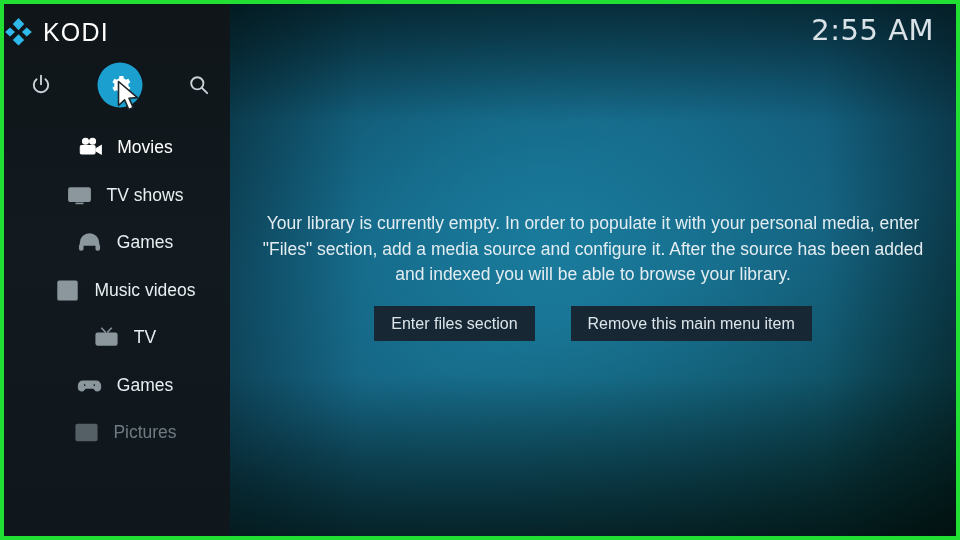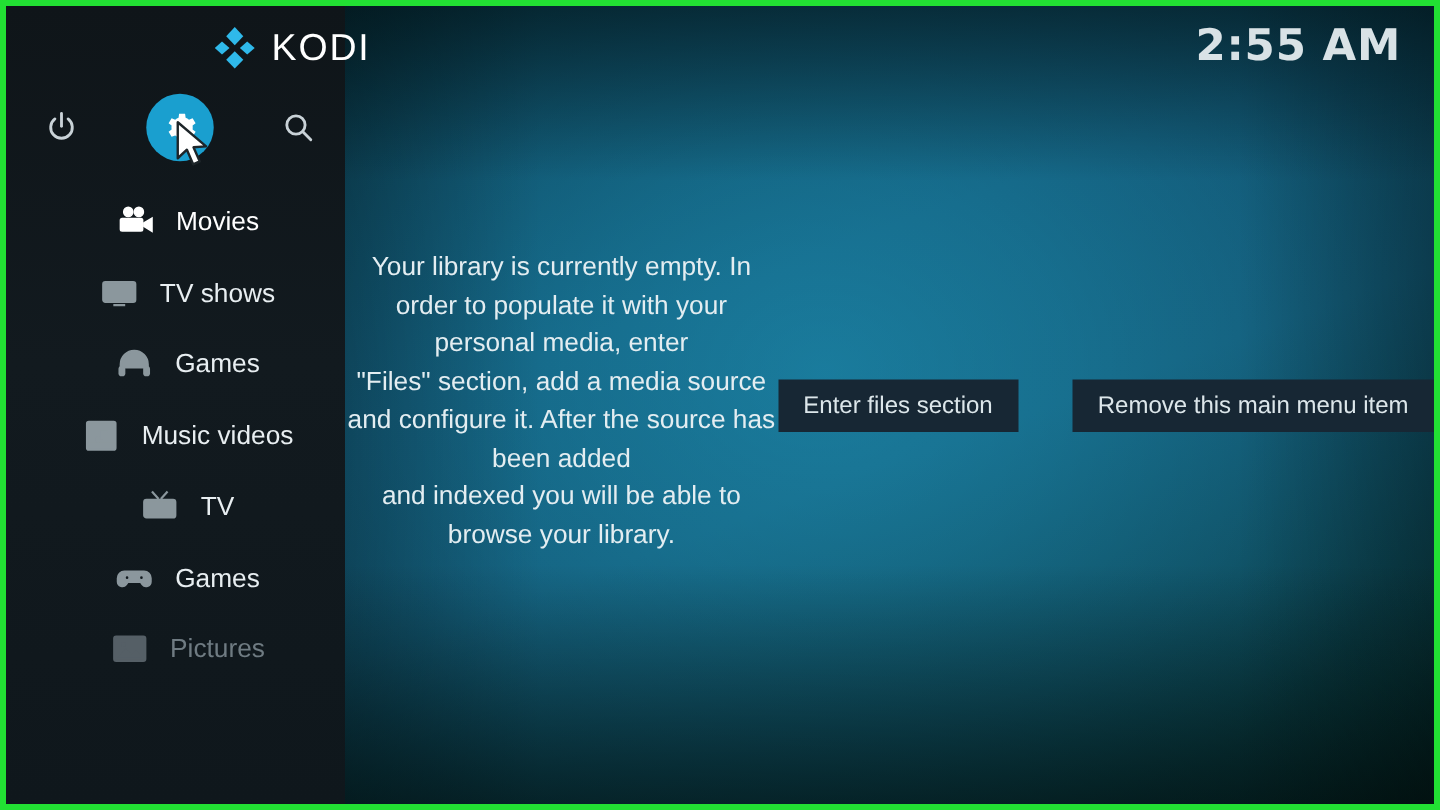--- a/index.html
+++ b/index.html
@@ -43,21 +43,21 @@
     left: 0; top: 0;
     width: 226px; height: 100%;
     background: linear-gradient(to bottom, #0f1519 0%, #121a1f 45%, #0f171c 100%);
     z-index: 4;
   }
 
   #logo-row {
     position: absolute;
     left: 0; top: 10px;
     width: 226px; height: 36px;
-    display: flex; align-items: center; justify-content: flex-end; padding-left: 17px;
+    display: flex; align-items: center; justify-content: flex-start;
   }
   #logo-mark {
     width: 30px; height: 28px;
     position: relative;
     margin-right: 9px;
   }
   #logo-text {
     color: #ffffff;
     font-size: 25px;
     letter-spacing: 1.2px;
@@ -131,32 +131,32 @@
   .menu-item.dim .menu-label { color: #6f7b82; }
   .menu-item.dim .menu-ico svg { fill: #555f66; stroke: #555f66; }
 
   
   #clock {
     position: absolute;
     right: 22px; top: 9px;
     z-index: 5;
     color: #d9e2e6;
     font-size: 29px;
-    font-weight: 700;
+    font-weight: 400;
     letter-spacing: 0.5px;
     font-family: "DejaVu Sans", sans-serif;
   }
 
   
   #content {
     position: absolute;
     left: 226px; top: 0; right: 0; bottom: 0;
     z-index: 3;
     display: flex;
-    flex-direction: row;
+    flex-direction: column;
     align-items: center;
     justify-content: center;
   }
   #empty-msg {
     width: 670px;
     text-align: center;
     color: #e3edf1;
     font-size: 17.5px;
     line-height: 25.5px;
     margin-bottom: 18px;

